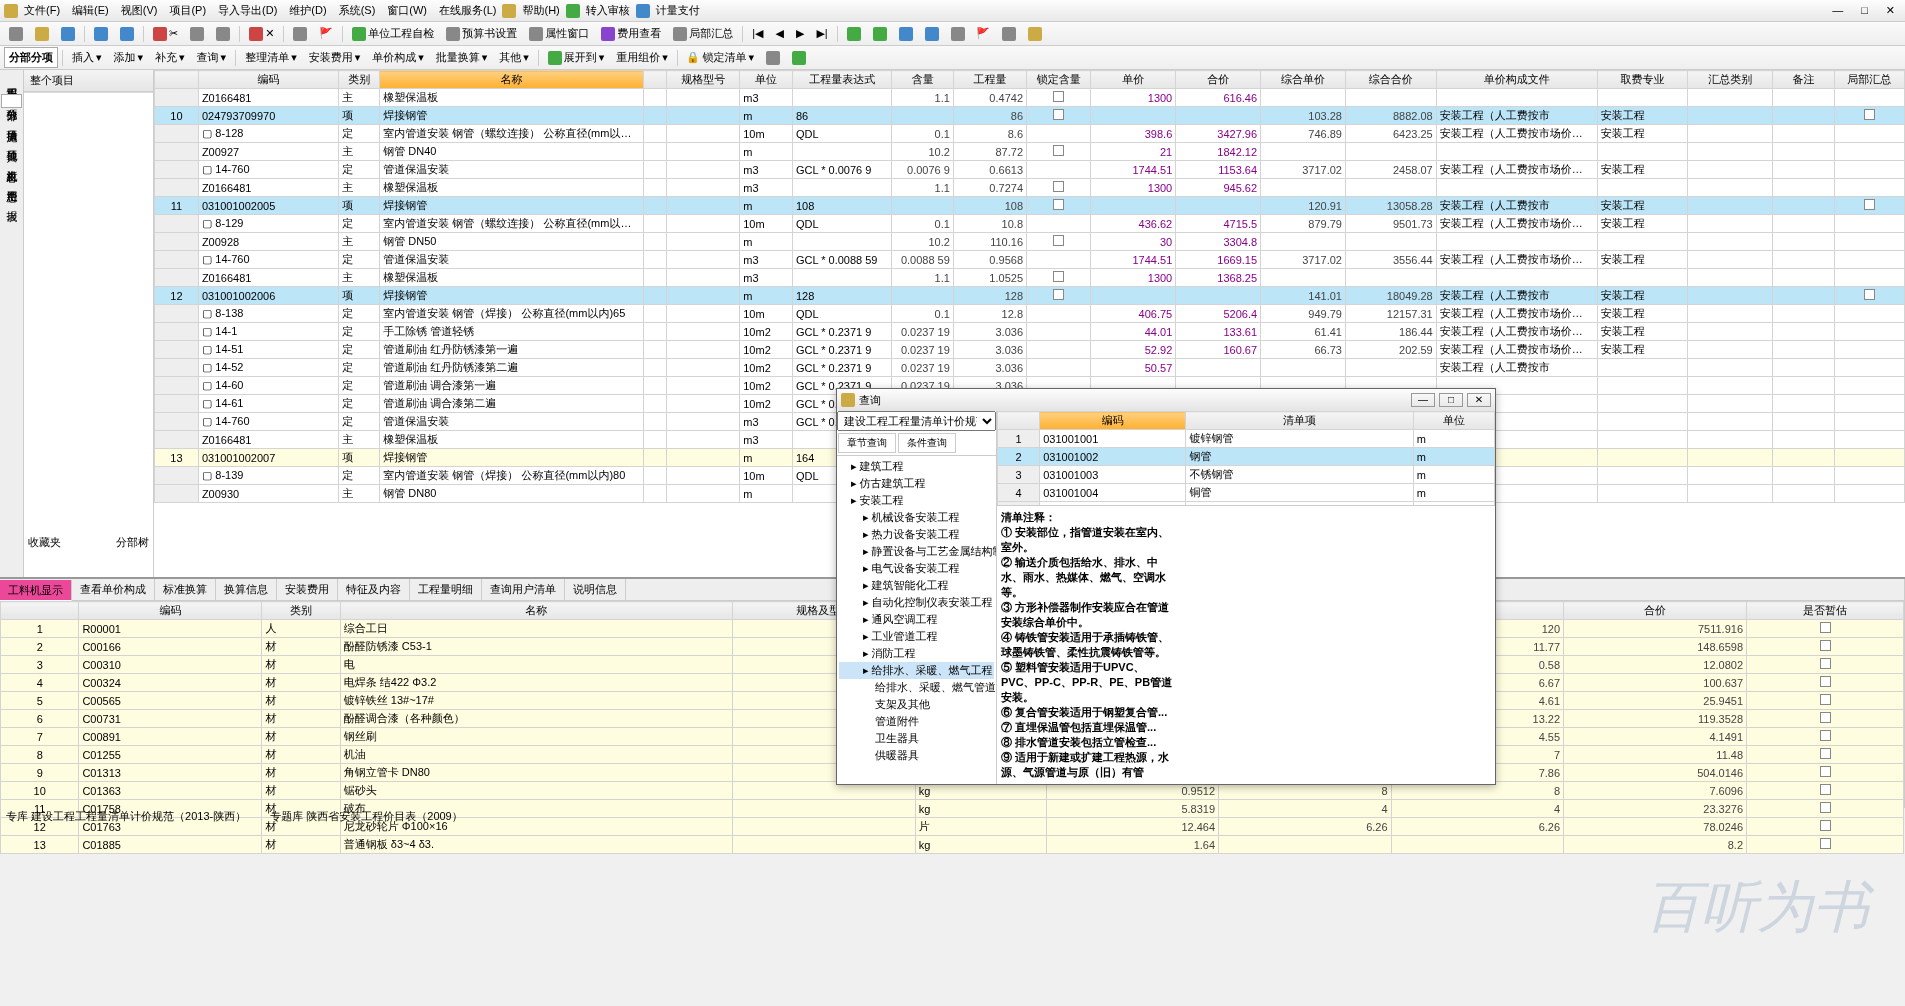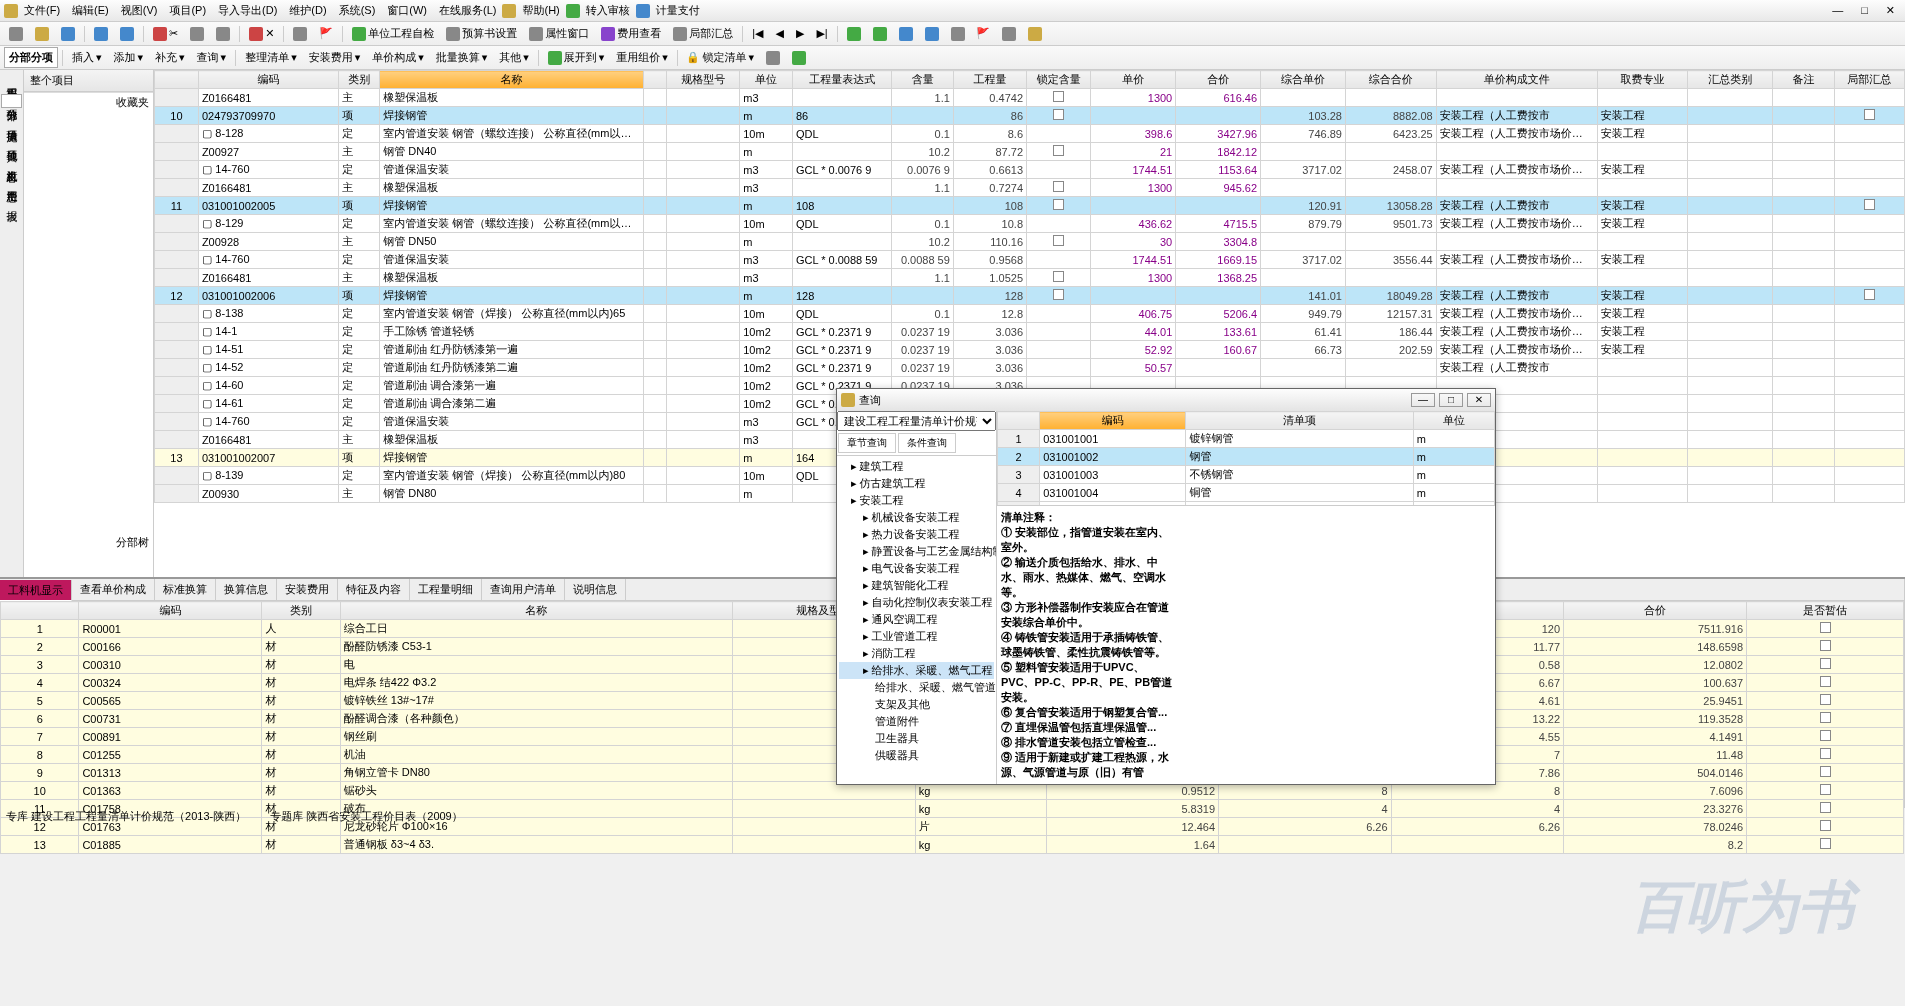--- a/index.html
+++ b/index.html
@@ -15,37 +15,37 @@
 .ico.blue { background: #48c; }
 .ico.red { background: #c44; }
 .ico.yellow { background: #ca4; }
 .ico.purple { background: #84c; }
 .mainlayout { display: flex; height: 507px; }
 .leftstrip { width: 24px; background: #eee; border-right: 1px solid #ccc; display: flex; flex-direction: column; align-items: center; padding-top: 4px; gap: 8px; }
 .leftstrip .vtab { writing-mode: vertical-rl; padding: 6px 2px; cursor: pointer; font-size: 11px; }
 .leftstrip .vtab.active { background: #fff; border: 1px solid #aaa; }
 .treepane { width: 130px; background: #fff; border-right: 1px solid #ccc; }
 .treepane .treehdr { background: linear-gradient(#f4f4f4,#e6e6e6); padding: 3px 6px; border-bottom: 1px solid #ccc; font-weight: normal; }
-.treepane .treebody { height: 460px; display:flex; justify-content:space-between; align-items:flex-end; padding: 2px 4px; border-top:1px solid #ddd;flex-direction:column;}
+.treepane .treebody { height: 460px; display:flex; justify-content:space-between; align-items:flex-end; padding: 2px 4px; border-top:1px solid #ddd;}
 .gridpane { flex: 1; background: #fff; overflow: hidden; }
 table.grid { border-collapse: collapse; width: 100%; table-layout: fixed; }
 table.grid th, table.grid td { border: 1px solid #d4d4d4; padding: 1px 3px; height: 18px; white-space: nowrap; overflow: hidden; text-overflow: ellipsis; }
 table.grid th { background: linear-gradient(#f4f4f4,#e6e6e6); font-weight: normal; text-align: center; }
 table.grid th.sel { background: linear-gradient(#ffd080,#ffb030); }
 table.grid td.num { text-align: right; color: #444; }
 table.grid td.purple { color: #808; text-align: right; }
 table.grid tr.bluebg td { background: #bde5f8; }
 table.grid tr.yellowbg td { background: #fffde0; }
 .chk { width: 11px; height: 11px; border: 1px solid #888; display: inline-block; background: #fff; }
 .rownum { text-align: center; background: #eee; margin-top: 35px; }
 .bottompanel { height: 230px; border-top: 2px solid #999; display: flex; }
 .bottomleft { flex: 1; background: #fff; border-right: 1px solid #ccc; }
 .btabs { background: #eee; border-bottom: 1px solid #ccc; display: flex; height: 22px; }
 .btab { padding: 3px 8px; border-right: 1px solid #ccc; cursor: pointer; }
-.btab.active { background: #be185d; border-bottom: 1px solid #fff; position: relative; top: 1px; }
+.btab.active { background: #ec4899; border-bottom: 1px solid #fff; position: relative; top: 1px; }
 .popup { position: absolute; left: 836px; top: 388px; width: 660px; height: 397px; background: #fff; border: 1px solid #666; box-shadow: 0 2px 8px rgba(0,0,0,.3); display: flex; flex-direction: column; }
 .popup .titlebar { height: 22px; background: linear-gradient(#fdfdfd,#e4e4e4); display: flex; align-items: center; padding: 0 4px; gap: 4px; }
 .popup .titlebar .spacer { flex: 1; }
 .popup .wbtn { width: 24px; height: 14px; border: 1px solid #999; text-align: center; line-height: 11px; cursor: pointer; font-size: 10px; }
 .popup .ptabs { display: flex; background: #eee; border-bottom: 1px solid #ccc; height: 22px; align-items: stretch; }
 .popup .ptab { padding: 3px 10px; border-right: 1px solid #ccc; cursor: pointer; }
 .popup .ptab.active { background: #fff; border-bottom: 1px solid #fff; position: relative; top: 1px; }
 .popup .pactions { margin-left: auto; display: flex; }
 .popup .pabtn { padding: 2px 12px; border: 1px solid #aaa; margin: 1px 2px; cursor: pointer; background: #f4f4f4; }
 .popup .pbody { flex: 1; display: flex; overflow: hidden; }
@@ -58,21 +58,21 @@
 .popup .treelist div { padding: 1px 0 1px 12px; cursor: pointer; white-space: nowrap; }
 .popup .treelist .l2 { padding-left: 24px; }
 .popup .treelist .l3 { padding-left: 36px; }
 .popup .treelist .sel { background: #cce4f7; }
 .popup .pright { flex: 1; display: flex; flex-direction: column; }
 .popup .pgridwrap { height: 200px; overflow: auto; }
 .popup .notes { flex: 1; display: flex; border-top: 1px solid #ccc; font-size: 10px; }
 .popup .notecol { flex: 1; padding: 4px; overflow: auto; border-right: 1px solid #ccc; font-weight: bold; }
 .popup .notecol:last-child { border-right: none; flex: 0 0 180px; }
 .statusbar { height: 18px; background: #eee; border-top: 1px solid #ccc; padding: 1px 6px; display: flex; gap: 24px; }
-.watermark { position: absolute; right: 51px; bottom: 60px; font-size: 56px; color: rgba(100,130,170,0.25); font-weight: bold; font-style: italic; pointer-events: none; }
+.watermark { position: absolute; right: 36px; bottom: 60px; font-size: 56px; color: rgba(100,130,170,0.25); font-weight: normal; font-style: italic; pointer-events: none; }
 </style>
 </head>
 <body>
 
 <div class="menubar">
   <span class="ico yellow"></span>
   <span>文件(F)</span>
   <span>编辑(E)</span>
   <span>视图(V)</span>
   <span>项目(P)</span>

